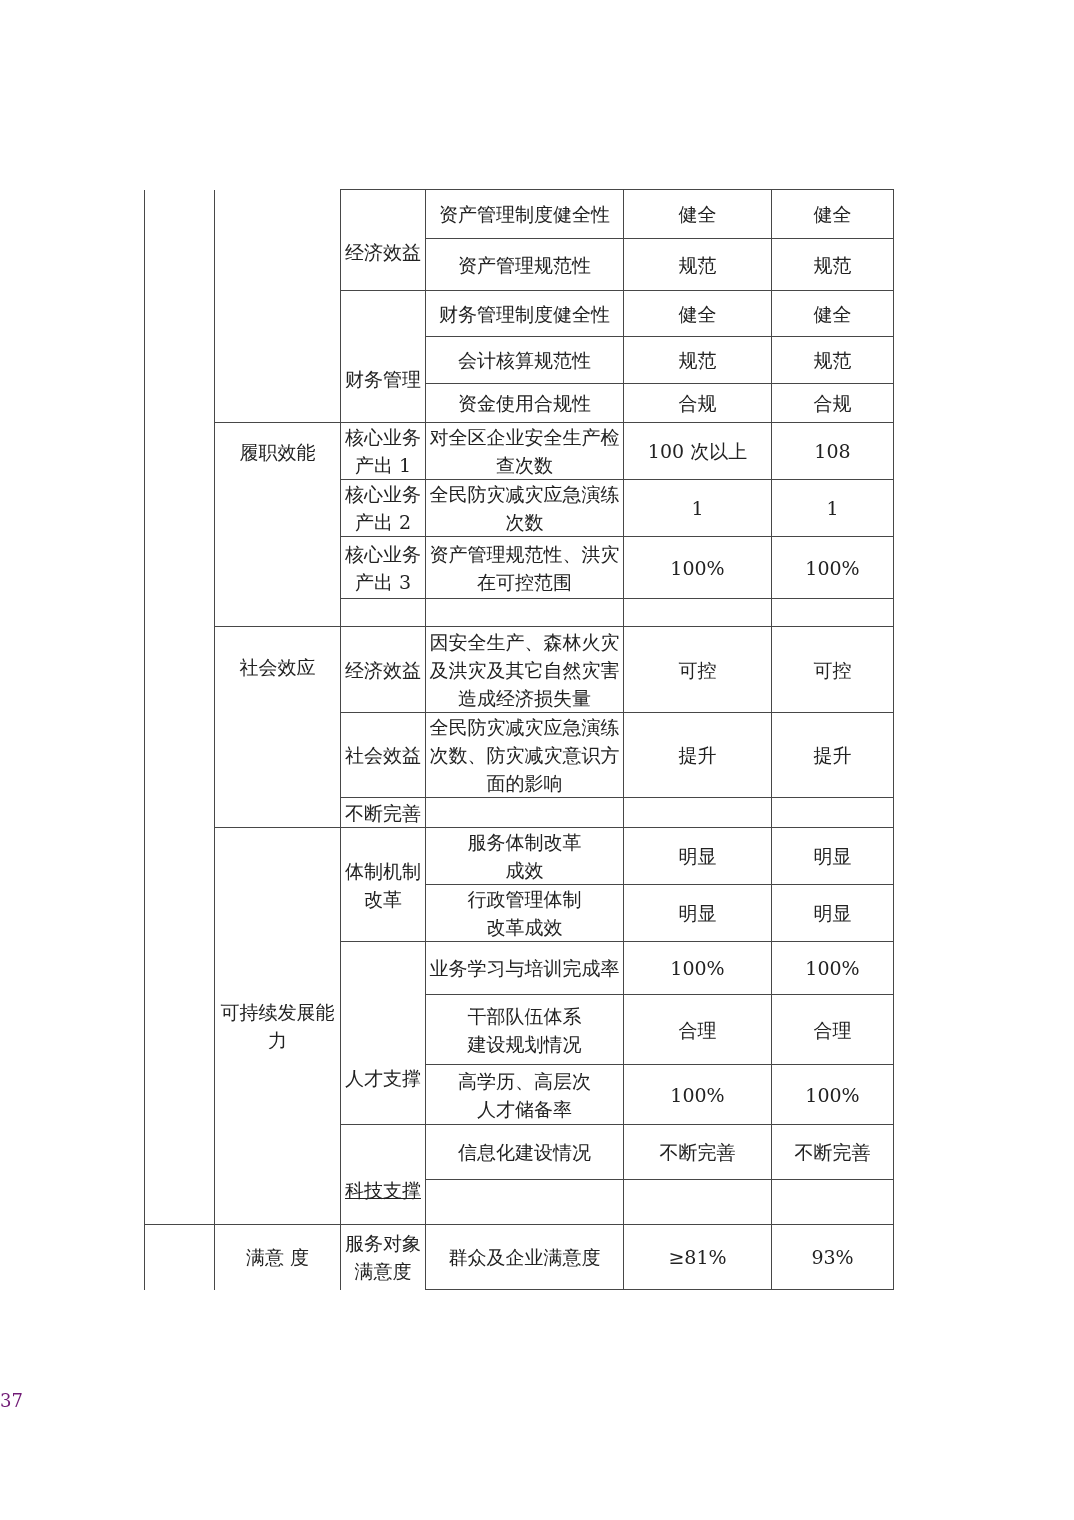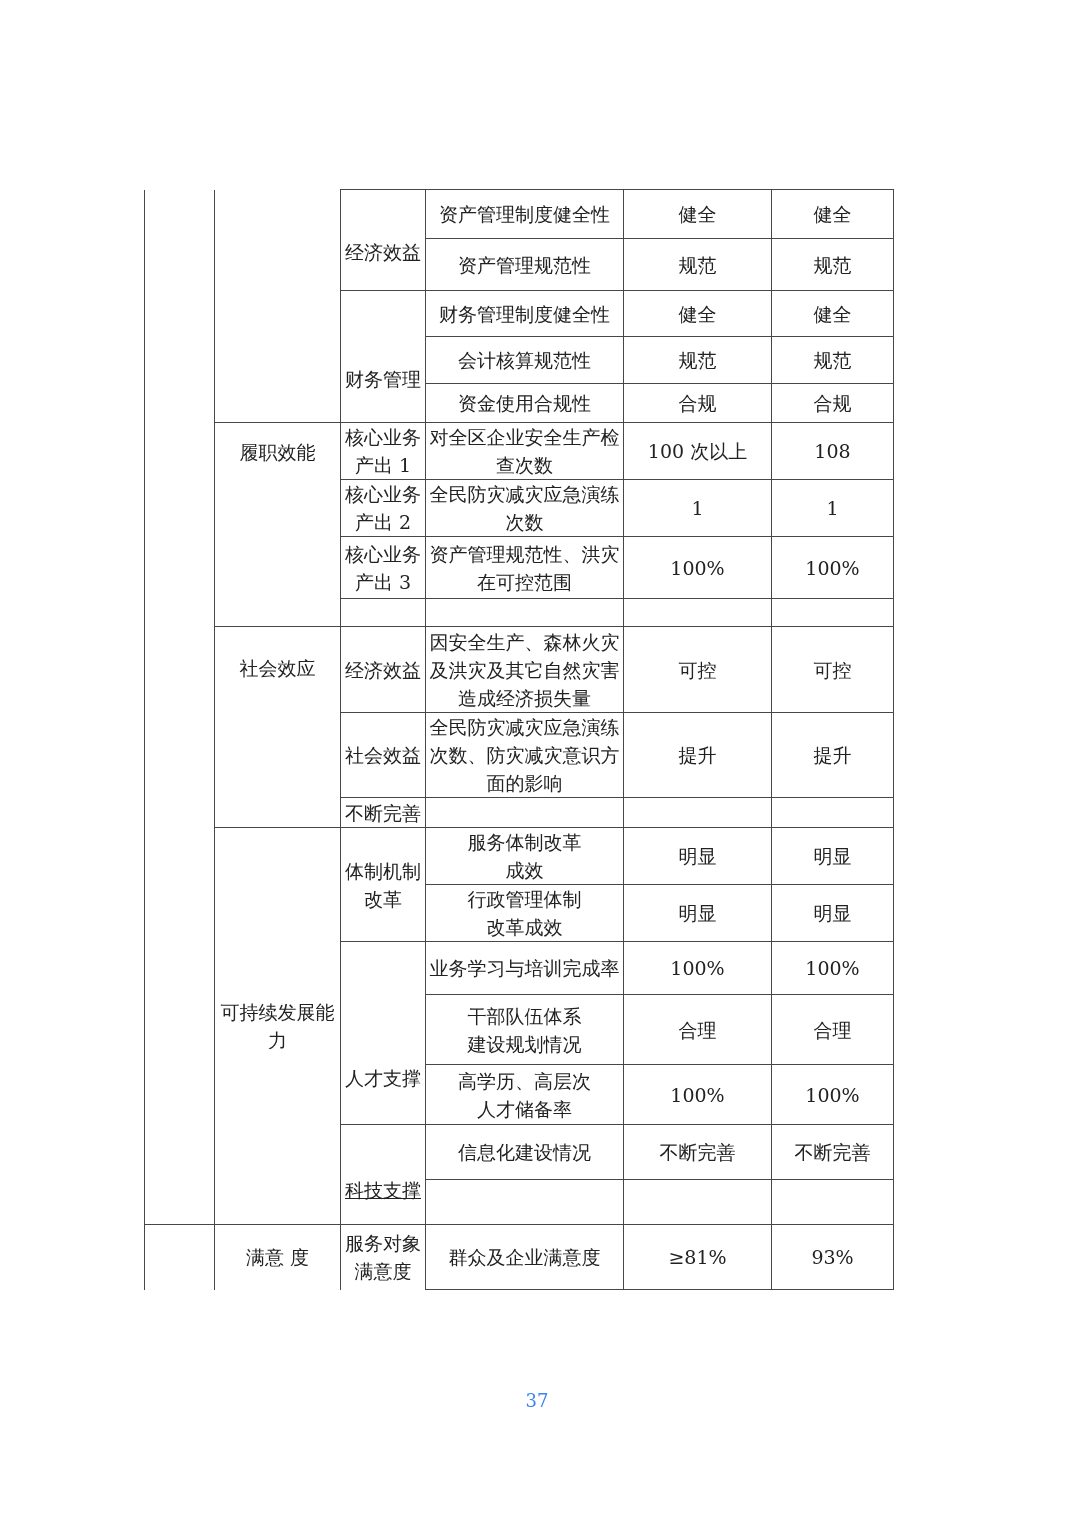--- a/index.html
+++ b/index.html
@@ -26,27 +26,27 @@
     white-space:pre-line;
     overflow:hidden;
   }
   .bt{border-top-width:1px!important;}
   .bb{border-bottom-width:1px!important;}
   .bl{border-left-width:1px!important;}
   .br{border-right-width:1px!important;}
   .vtop{vertical-align:top!important;}
   .pt15{padding-top:15px!important;margin-left:16px;}
   .pt24{padding-top:24px!important;}
-  .pt27{padding-top:27px!important;}
+  .pt27{padding-top:27px!important;font-family:Liberation Serif, serif;}
   .pt51{padding-top:51px!important;text-decoration:underline;}
   .pt74{padding-top:74px!important;}
   .pt122{padding-top:122px!important;margin-left:24px;}
   .page-number{
     position:absolute;left:0;top:1390px;width:100%;
-    text-align:center;font-size:18px;color:#3b82f6;
+    font-size:18px;color:#701a75;
   }
 </style>
 </head>
 <body>
 
 <div class="page">
 
   <table class="perf">
     <colgroup>
       <col style="width:70px">

